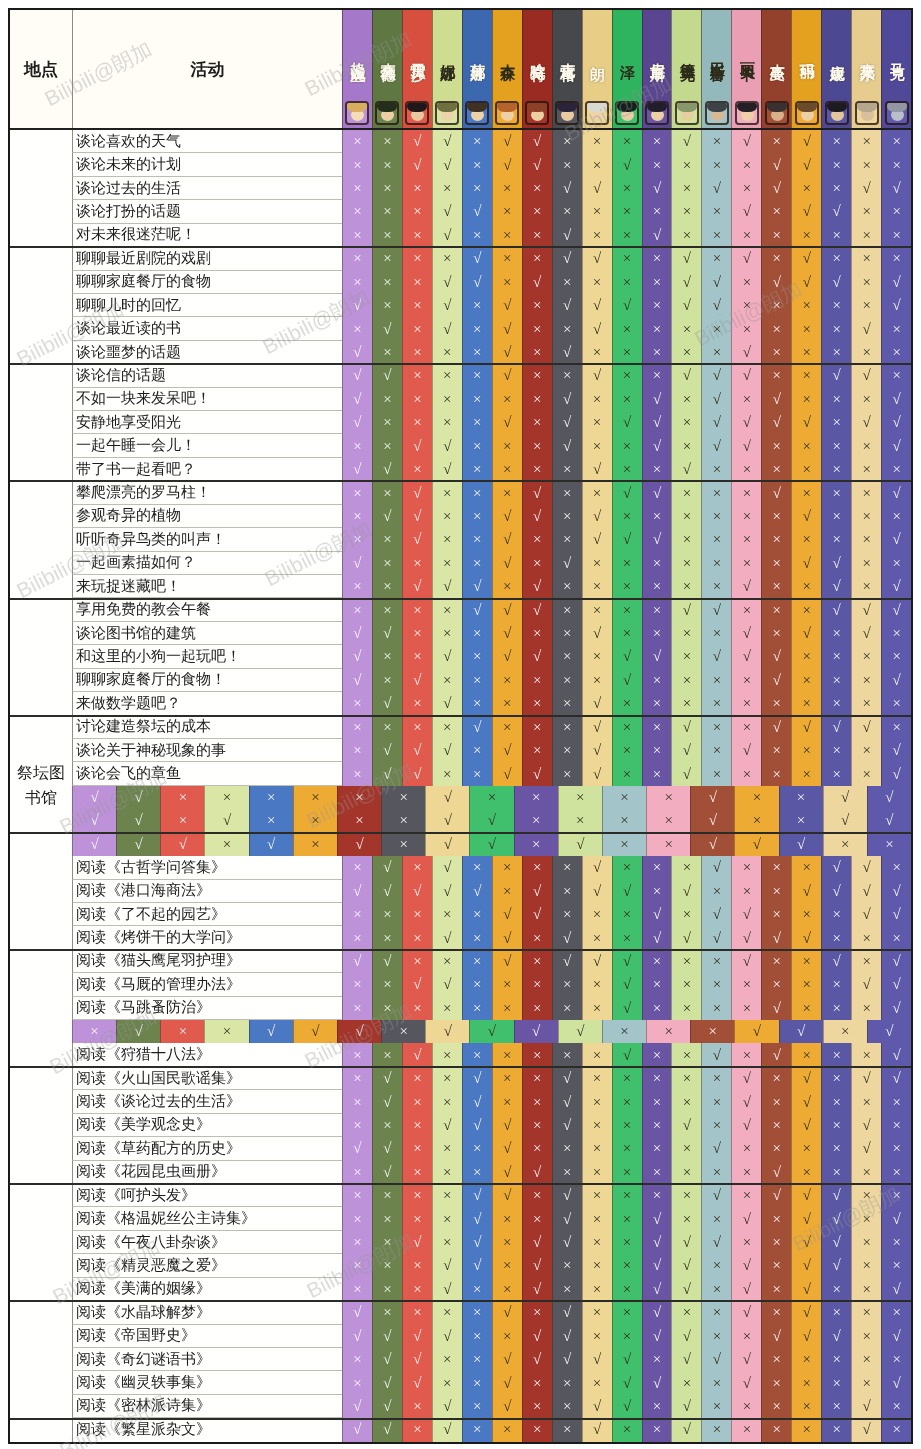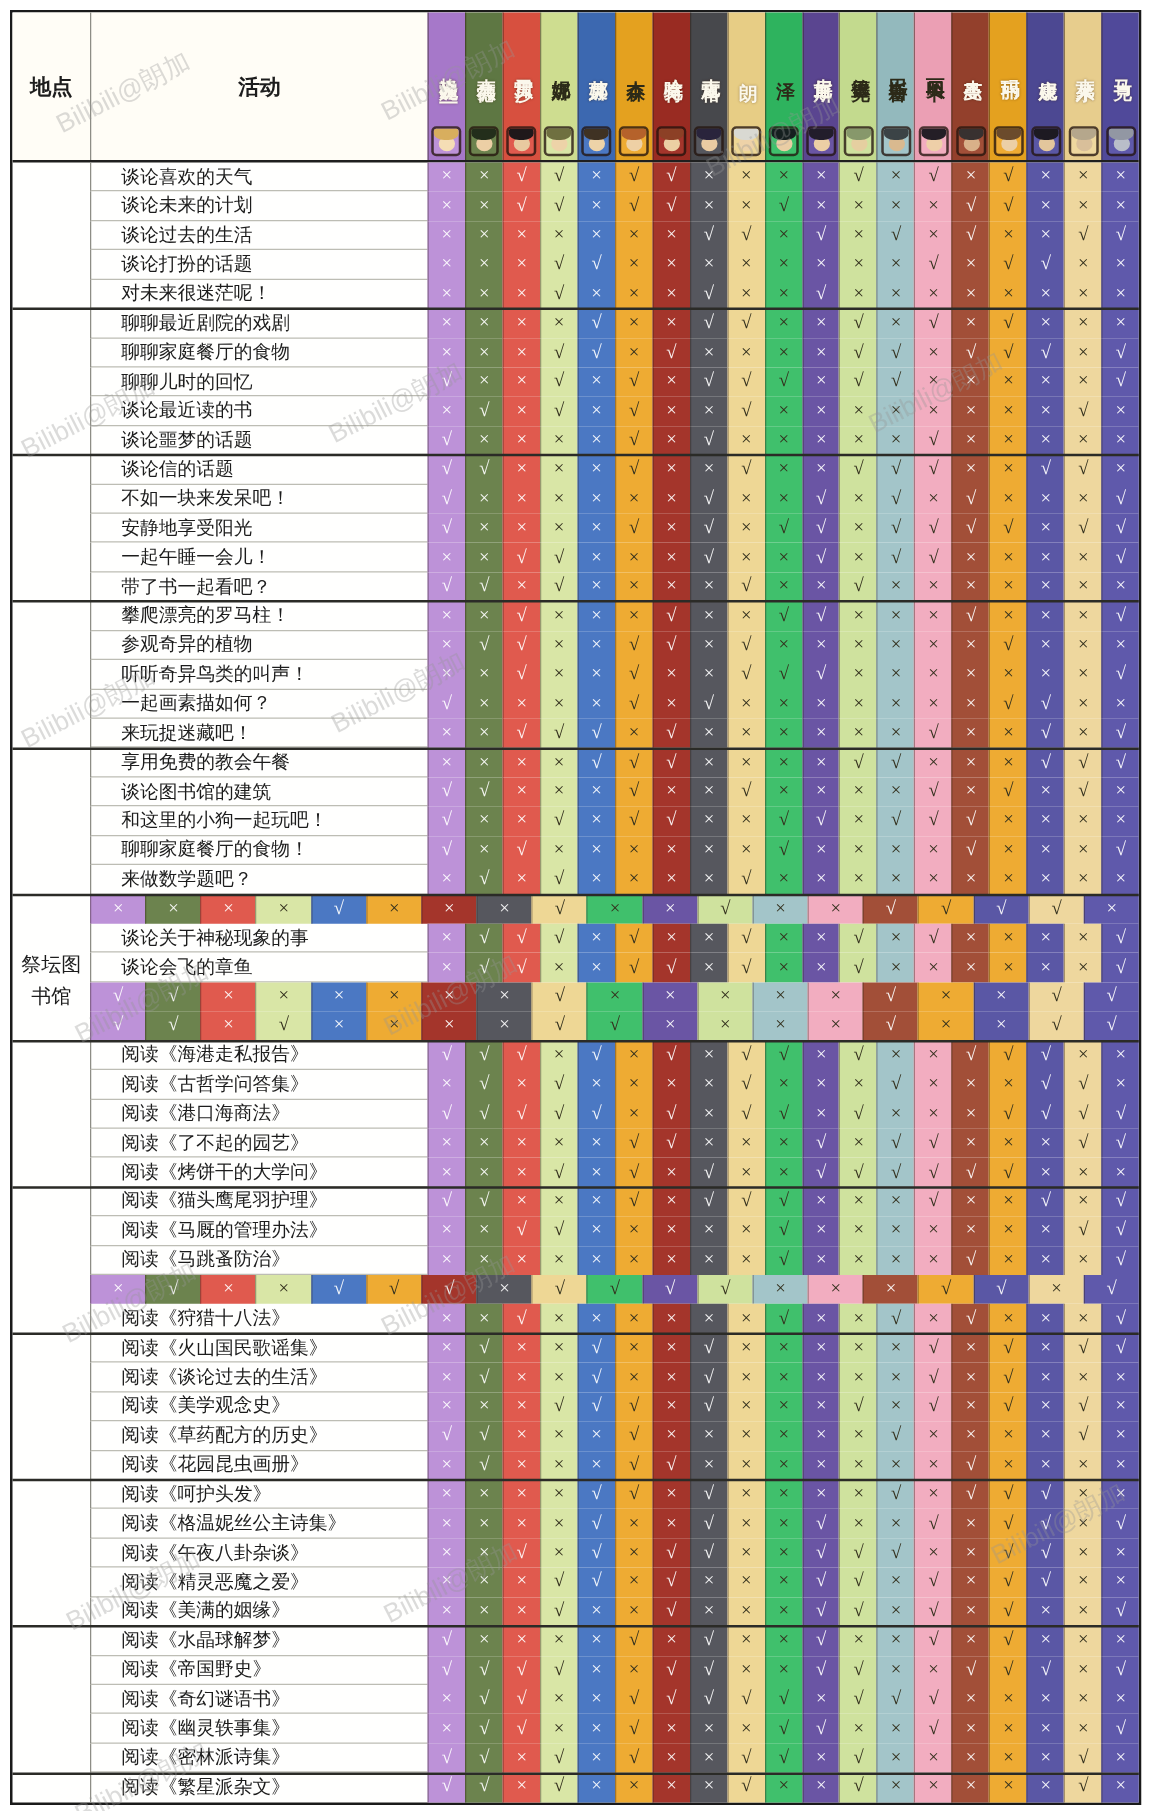--- a/index.html
+++ b/index.html
@@ -53,21 +53,21 @@
     width:62px;flex:0 0 62px;display:flex;align-items:center;justify-content:center;
     text-align:center;font-size:16px;line-height:1.55;color:#1d1d1d;
     box-sizing:border-box;
   }
   .loc-cell span{display:block;width:48px;}
   .rows{flex:1 1 auto;display:flex;flex-direction:column;}
   .grid-row{flex:1 1 0;display:flex;min-height:0;}
   .act-cell{
     width:270px;flex:0 0 270px;box-sizing:border-box;
     border-left:1px solid #8d8d85;border-bottom:1px solid #bdbdb4;
-    display:flex;align-items:center;padding-left:24px;
+    display:flex;align-items:center;padding-left:3px;
     font-size:15px;color:#1c1c1c;white-space:nowrap;overflow:hidden;
   }
   .grid-row:last-child .act-cell{border-bottom:none;}
   .mark-cell{
     flex:1 1 0;display:flex;align-items:center;justify-content:center;
     border-left:1px solid rgba(45,30,20,.38);box-sizing:border-box;
     font-size:15px;line-height:1;
   }
   .mark-cell.tone-dark{color:#34311e;}
   .mark-cell.tone-light{color:rgba(255,255,255,.93);}
@@ -810,20 +810,21 @@
           <div class="mark-cell tone-dark" style="background: rgb(207, 226, 158);">×</div>
           <div class="mark-cell tone-dark" style="background: rgb(163, 197, 201);">×</div>
           <div class="mark-cell tone-dark" style="background: rgb(242, 173, 192);">×</div>
           <div class="mark-cell tone-light" style="background: rgb(162, 79, 56);">×</div>
           <div class="mark-cell tone-dark" style="background: rgb(238, 171, 51);">×</div>
           <div class="mark-cell tone-light" style="background: rgb(90, 87, 165);">×</div>
           <div class="mark-cell tone-dark" style="background: rgb(238, 215, 158);">×</div>
           <div class="mark-cell tone-light" style="background: rgb(95, 89, 171);">×</div>
         </div>
         <div class="grid-row">
+          <div class="act-cell">讨论建造祭坛的成本</div>
           <div class="mark-cell tone-light" style="background: rgb(189, 146, 216);">×</div>
           <div class="mark-cell tone-light" style="background: rgb(108, 131, 78);">×</div>
           <div class="mark-cell tone-light" style="background: rgb(224, 90, 78);">×</div>
           <div class="mark-cell tone-dark" style="background: rgb(217, 230, 166);">×</div>
           <div class="mark-cell tone-light" style="background: rgb(75, 120, 195);">√</div>
           <div class="mark-cell tone-dark" style="background: rgb(238, 171, 51);">×</div>
           <div class="mark-cell tone-light" style="background: rgb(164, 53, 43);">×</div>
           <div class="mark-cell tone-light" style="background: rgb(86, 87, 94);">×</div>
           <div class="mark-cell tone-dark" style="background: rgb(238, 215, 149);">√</div>
           <div class="mark-cell tone-dark" style="background: rgb(64, 192, 108);">×</div>
@@ -917,21 +918,20 @@
           <div class="mark-cell tone-dark" style="background: rgb(207, 226, 158);">×</div>
           <div class="mark-cell tone-dark" style="background: rgb(163, 197, 201);">×</div>
           <div class="mark-cell tone-dark" style="background: rgb(242, 173, 192);">×</div>
           <div class="mark-cell tone-light" style="background: rgb(162, 79, 56);">√</div>
           <div class="mark-cell tone-dark" style="background: rgb(238, 171, 51);">×</div>
           <div class="mark-cell tone-light" style="background: rgb(90, 87, 165);">×</div>
           <div class="mark-cell tone-dark" style="background: rgb(238, 215, 158);">√</div>
           <div class="mark-cell tone-light" style="background: rgb(95, 89, 171);">√</div>
         </div>
         <div class="grid-row">
-          <div class="act-cell">阅读《海港走私报告》</div>
           <div class="mark-cell tone-light" style="background: rgb(189, 146, 216);">√</div>
           <div class="mark-cell tone-light" style="background: rgb(108, 131, 78);">√</div>
           <div class="mark-cell tone-light" style="background: rgb(224, 90, 78);">√</div>
           <div class="mark-cell tone-dark" style="background: rgb(217, 230, 166);">×</div>
           <div class="mark-cell tone-light" style="background: rgb(75, 120, 195);">√</div>
           <div class="mark-cell tone-dark" style="background: rgb(238, 171, 51);">×</div>
           <div class="mark-cell tone-light" style="background: rgb(164, 53, 43);">√</div>
           <div class="mark-cell tone-light" style="background: rgb(86, 87, 94);">×</div>
           <div class="mark-cell tone-dark" style="background: rgb(238, 215, 149);">√</div>
           <div class="mark-cell tone-dark" style="background: rgb(64, 192, 108);">√</div>

